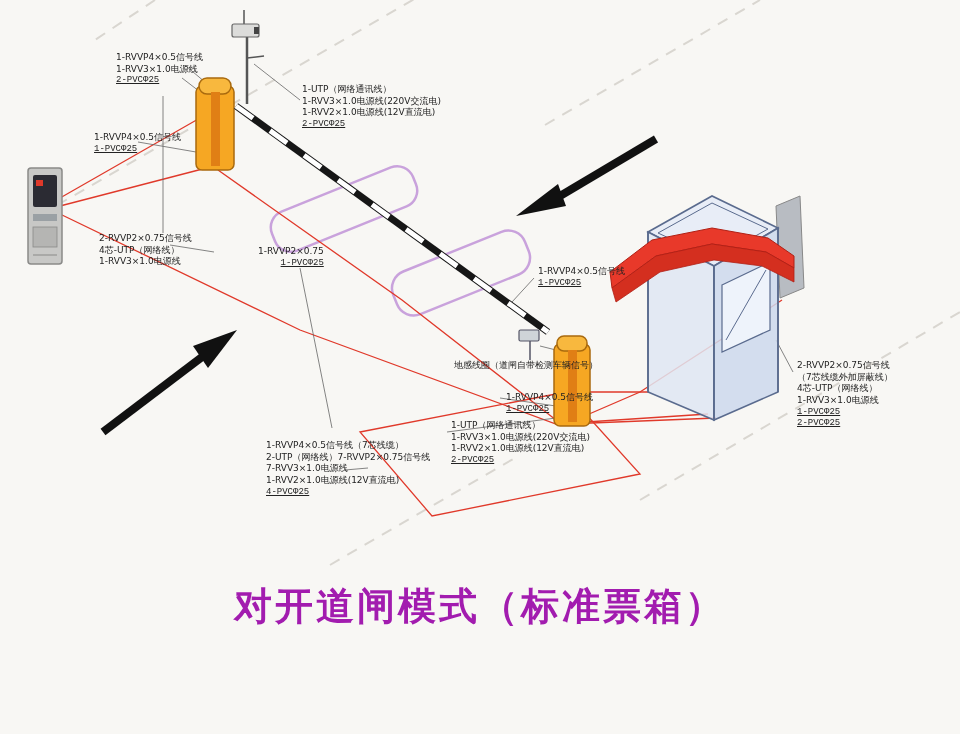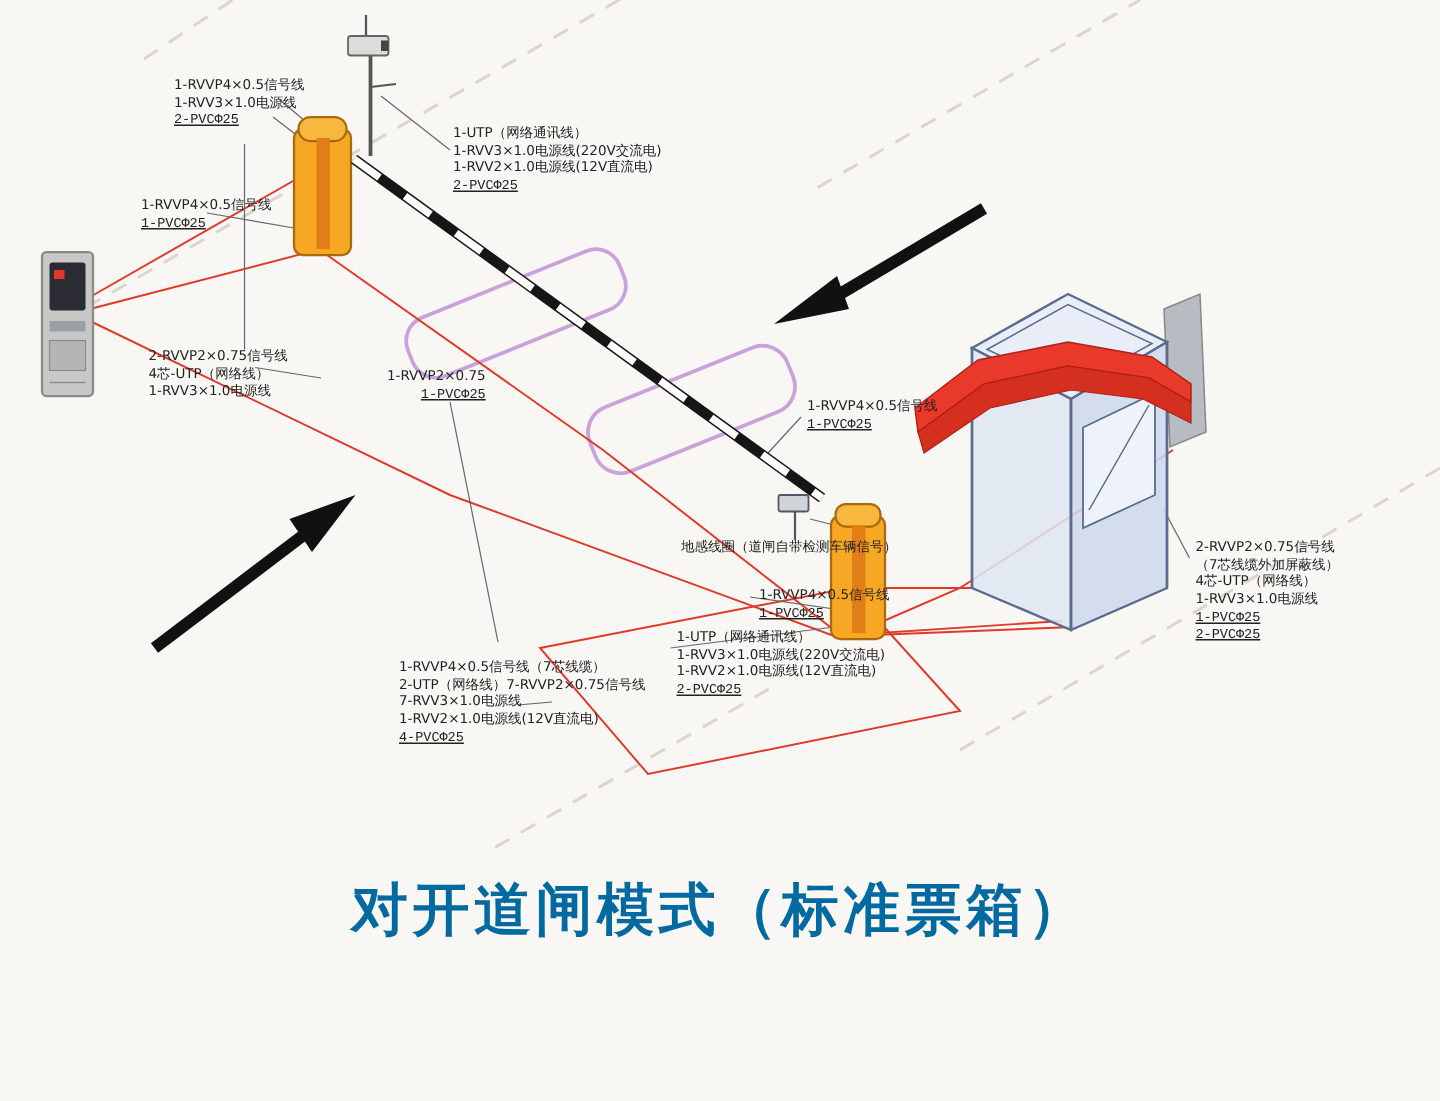--- a/index.html
+++ b/index.html
@@ -12,21 +12,21 @@
   .labels-layer{position:absolute;left:4px;top:0;width:960px;height:734px;}
   .cable-label{
     position:absolute;color:#222;
     font:9px/1.3 "DejaVu Sans",sans-serif;
     white-space:nowrap;
   }
   .cable-label-line{white-space:nowrap;}
   .cable-label-line.u{text-decoration:underline;font-family:Liberation Mono, monospace;}
   .diagram-title{
     position:absolute;left:0;right:0;top:584px;
-    text-align:center;color:#0369a1;
+    text-align:center;color:#a21caf;
     font:600 38px/1.2 "DejaVu Sans",sans-serif;
     letter-spacing:3px;
   }
 </style>
 </head>
 <body>
 
 <div class="stage">
 
   <svg class="art" width="960" height="734" viewBox="0 0 960 734">

